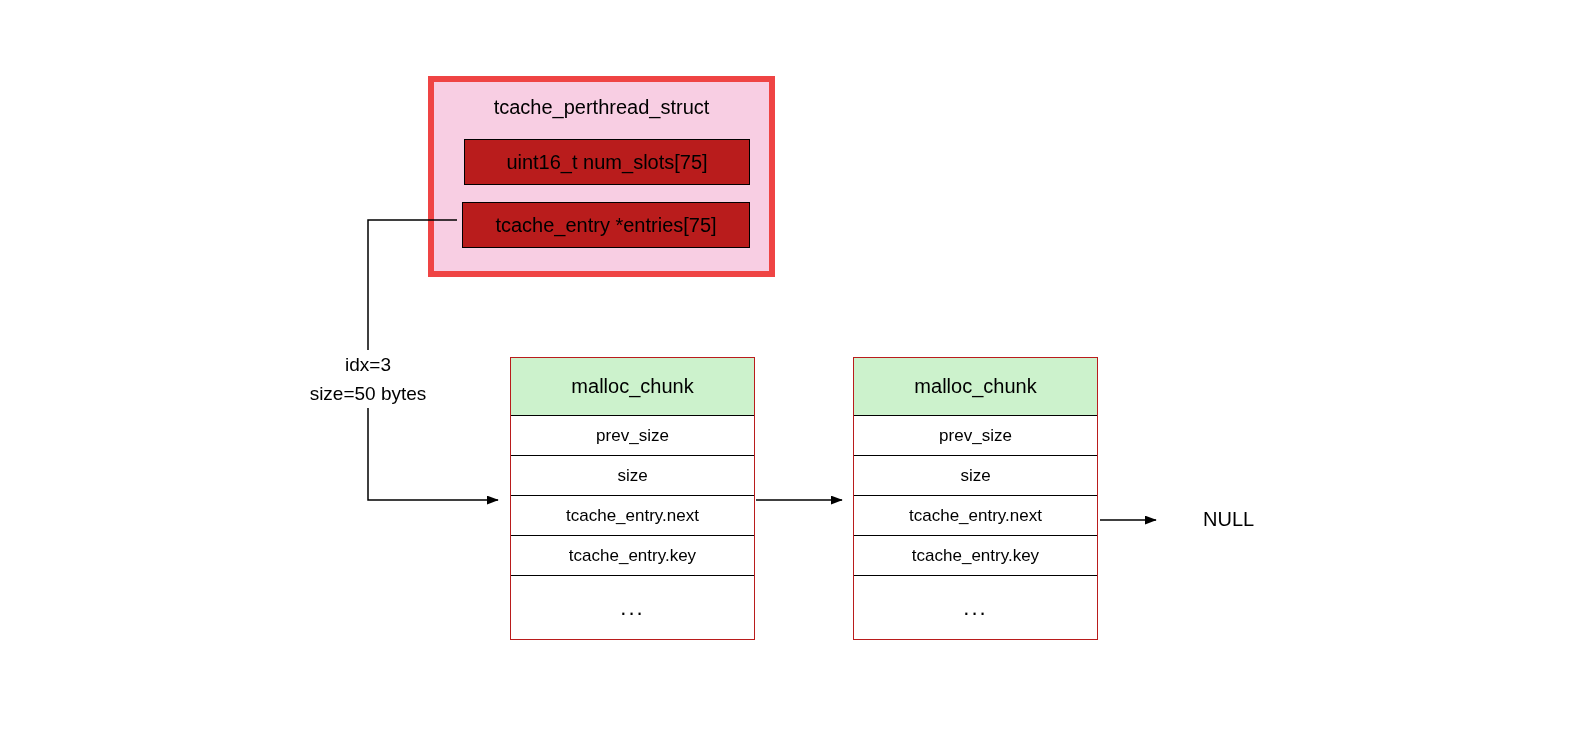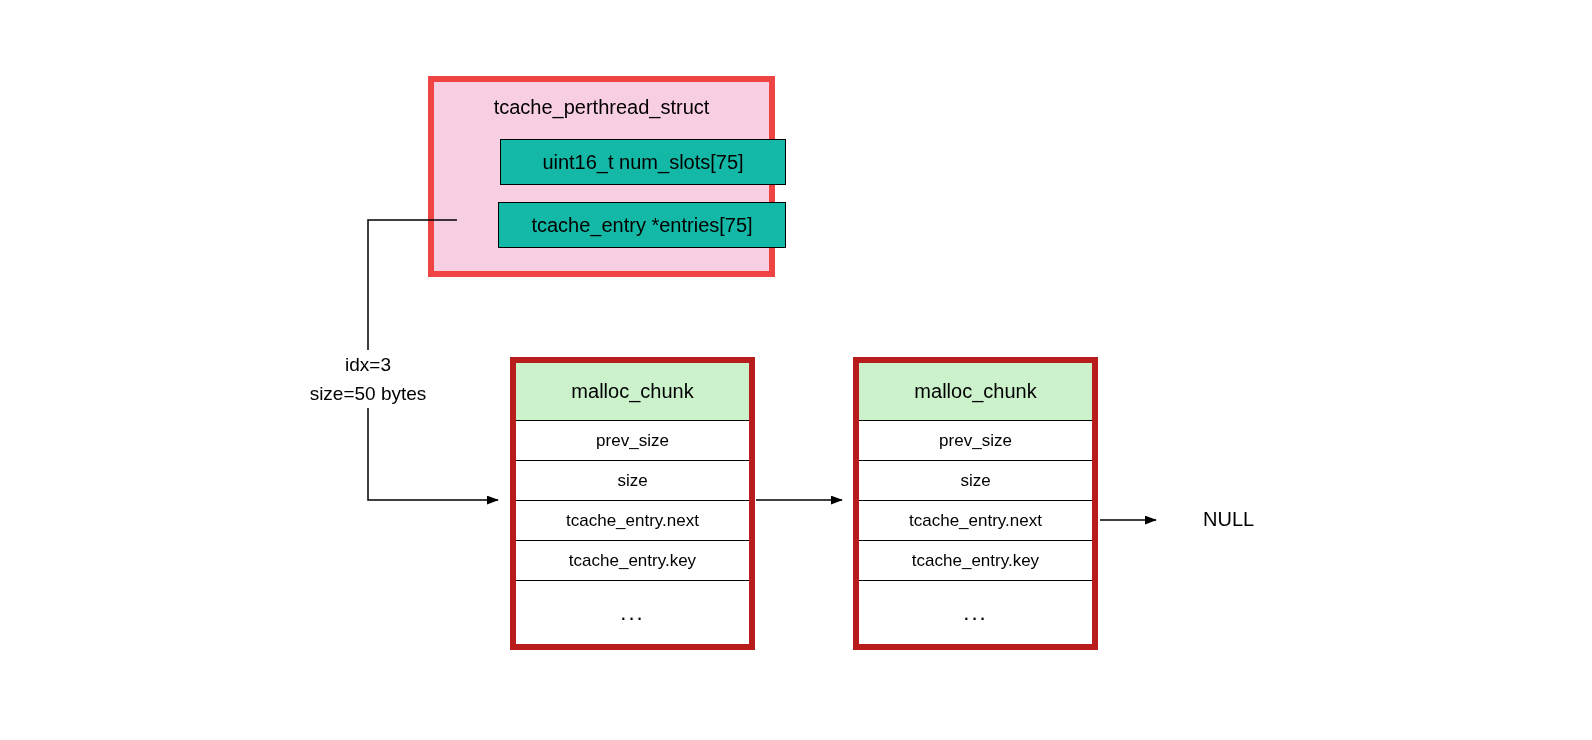--- a/index.html
+++ b/index.html
@@ -30,39 +30,38 @@
   .struct-title {
     position: absolute;
     left: 0;
     top: 14px;
     width: 100%;
     text-align: center;
     font-size: 20px;
   }
   .struct-field {
     position: absolute;
-    background: #14b8a6;
+    background: #b91c1c;
     border: 1px solid #000000;
     box-sizing: border-box;
     display: flex;
     align-items: center;
     justify-content: center;
     font-size: 20px;
-    margin-left: 36px;
   }
   .field-1 { left: 30px; top: 57px;  width: 286px; height: 46px; }
   .field-2 { left: 28px; top: 120px; width: 288px; height: 46px; text-align: center; }
 
   
   .chunk {
     position: absolute;
     top: 357px;
     width: 245px;
     background: #ffffff;
-    border: 6px solid #b91c1c;
+    border: 1px solid #b91c1c;
     box-sizing: border-box;
   }
   .chunk-1 { left: 510px; }
   .chunk-2 { left: 853px; }
   .chunk-header {
     height: 57px;
     background: #ccf2cc;
     border-bottom: 1px solid #000000;
     display: flex;
     align-items: center;

